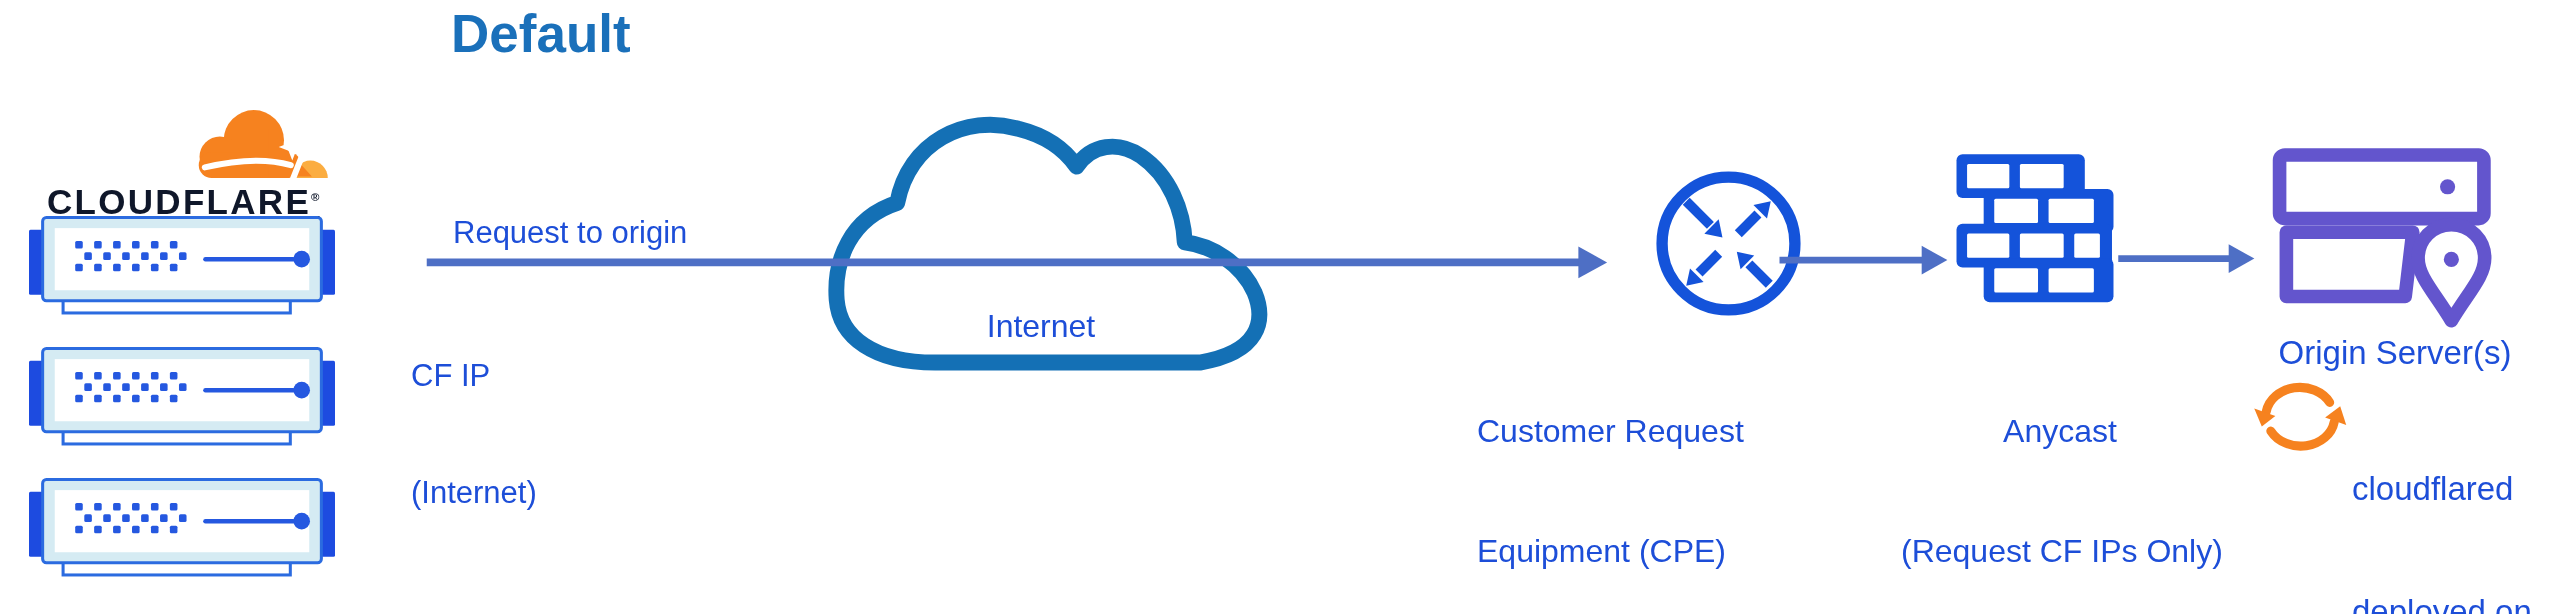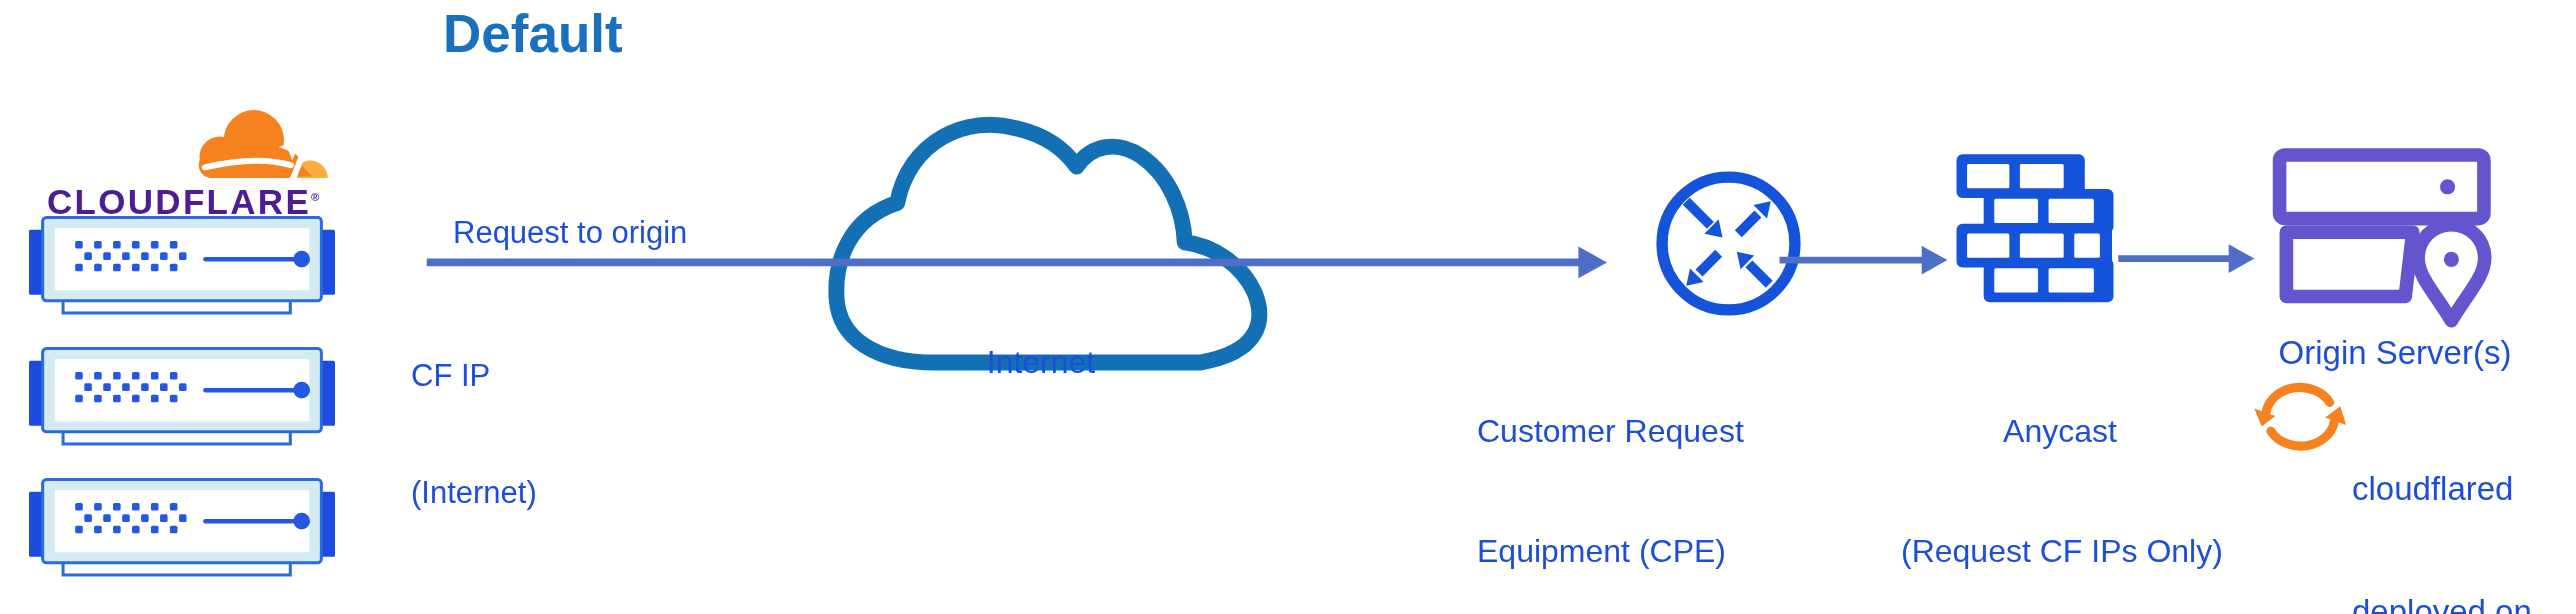--- a/index.html
+++ b/index.html
@@ -2,27 +2,27 @@
 <html style="font-size:12px"><head>
 <meta charset="utf-8">
 <style>
   html,body{margin:0;padding:0;background:#fff;}
   .canvas{
     position:relative;width:2576px;height:614px;background:#ffffff;
     font-family:"Liberation Sans", sans-serif;overflow:hidden;
   }
   .abs{position:absolute;}
   .title{
-    font-size:53px;font-weight:bold;color:#1a70ba;letter-spacing:0px;
+    font-size:53px;font-weight:bold;color:#1a70ba;letter-spacing:0px;margin-left:8px;
   }
   .lbl{color:#1d4ed8;font-size:32px;line-height:40px;white-space:pre;}
   .lbl.small{font-size:31px;line-height:39px;}
   .center{text-align:center;}
   .cf-word{
-    font-size:35px;font-weight:bold;color:#4c1d95;letter-spacing:2.3px;white-space:nowrap;text-decoration:underline;
+    font-size:35px;font-weight:bold;color:#0f172a;letter-spacing:2.3px;white-space:nowrap;text-decoration:underline;
   }
   .cf-word sup{font-size:11.4px;letter-spacing:0;}
   svg{display:block;}
   .overlay{pointer-events:none;}
 </style>
 </head>
 <body>
 
 <div class="canvas">
 
@@ -146,21 +146,21 @@
                C 26,196 48,140 110,120
                C 125,40 200,2 270,22
                C 310,32 332,50 347,72
                C 367,42 402,38 432,58
                C 470,84 488,130 490,172
                C 525,176 565,200 582,238
                C 598,276 588,318 510,331
                Z" fill="#ffffff" stroke="#1470b5" stroke-width="21" stroke-linejoin="round"></path>
     </svg>
   </div>
-  <div class="abs lbl center" style="left:814px;top:306px;width:454px;margin-top:36px;">Internet</div>
+  <div class="abs lbl center" style="left:814px;top:306px;width:454px;">Internet</div>
 
   <div class="abs" style="left:1650px;top:165px;">
     <svg width="157" height="157" viewBox="0 0 208 208">
       <circle cx="104" cy="104" r="88" fill="#ffffff" stroke="#1453da" stroke-width="15"></circle>
       <g stroke="#1453da" stroke-width="13" fill="#1453da">
         <line x1="48" y1="48" x2="80" y2="80"></line>
           <polygon points="96,96 91,72 72,91" stroke="none"></polygon>
         <line x1="117" y1="91" x2="143" y2="65"></line>
           <polygon points="160,48 155,71 137,53" stroke="none"></polygon>
         <line x1="91" y1="117" x2="65" y2="143"></line>

